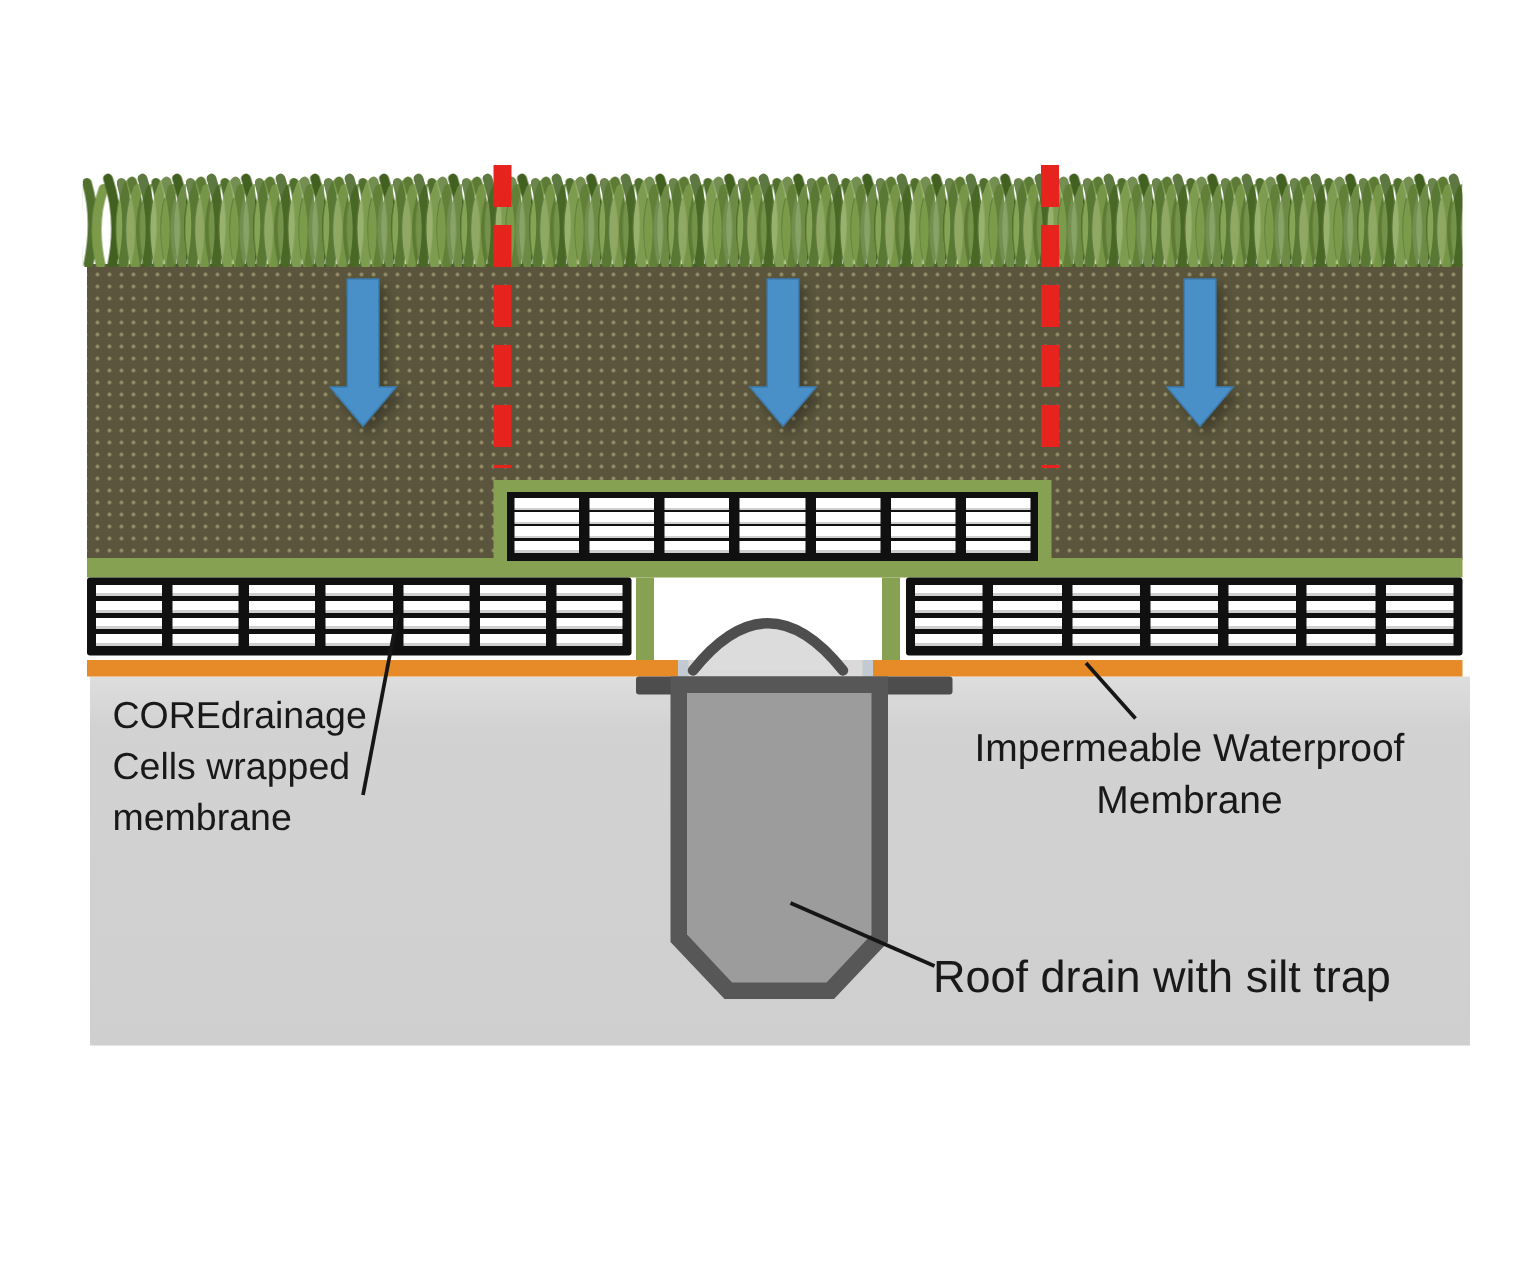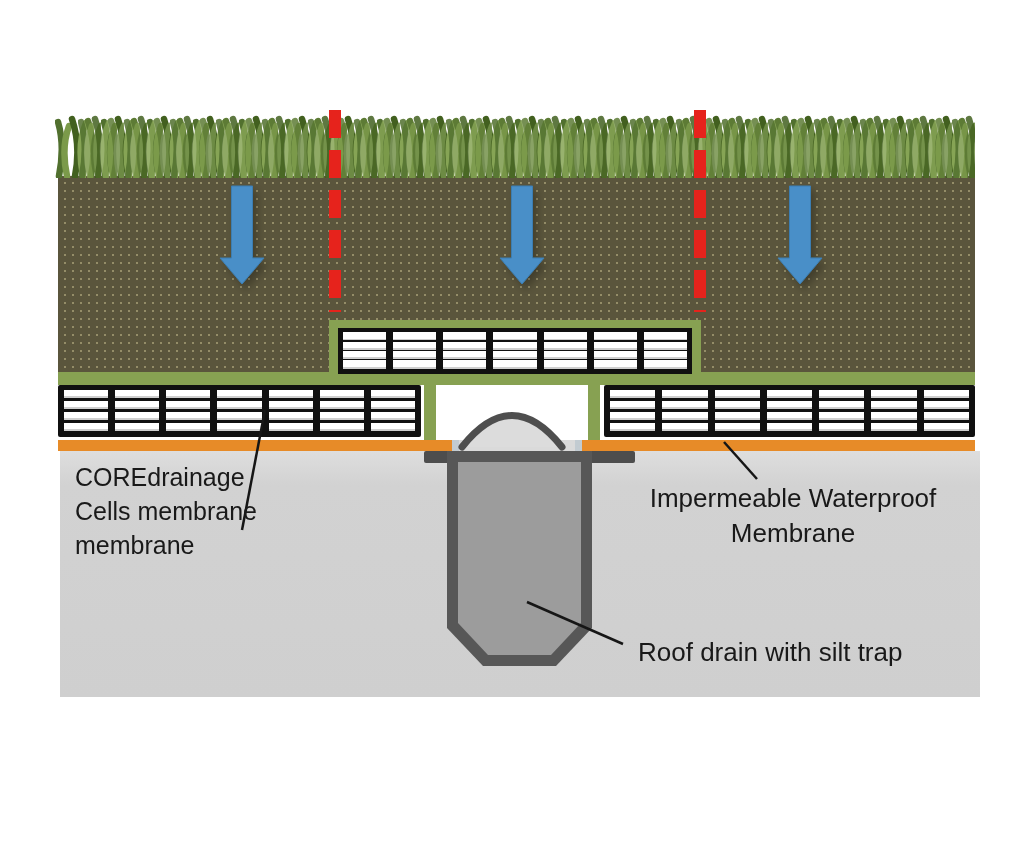--- a/index.html
+++ b/index.html
@@ -49,21 +49,21 @@
   .redline{
     top:110px;width:12px;height:202px;
     background:repeating-linear-gradient(to bottom,#e6231c 0 28px,rgba(0,0,0,0) 28px 40px);
   }
   
   svg.abs{pointer-events:none;}
   
   .label{color:#191919;position:absolute;}
   #label-core{left:75px;top:460px;font-size:25px;line-height:34px;text-align:left;}
   #label-membrane{left:640px;top:481px;width:306px;font-size:26px;line-height:35px;text-align:center;}
-  #label-drain{left:638px;top:637px;font-size:26px;line-height:30px;white-space:nowrap;}
+  #label-drain{left:622px;top:637px;font-size:30px;line-height:30px;white-space:nowrap;}
 </style>
 </head>
 <body>
 
 <div id="stage">
 
   <div id="soil" class="abs"></div>
 
   <svg class="abs" style="left:55px;top:110px;" width="920" height="68" aria-hidden="true">
     <defs>
@@ -151,21 +151,21 @@
 
     <g stroke="#161616" stroke-width="2.5">
       <line x1="265" y1="410" x2="242" y2="530"></line>
       <line x1="724" y1="442" x2="757" y2="479"></line>
       <line x1="527" y1="602" x2="623" y2="644"></line>
     </g>
   </svg>
 
   <div id="label-core" class="label">
     <div>COREdrainage</div>
-    <div>Cells membrane</div>
+    <div>Cells wrapped</div>
     <div>membrane</div>
   </div>
 
   <div id="label-membrane" class="label">
     <div>Impermeable Waterproof</div>
     <div>Membrane</div>
   </div>
 
   <div id="label-drain" class="label">Roof drain with silt trap</div>
 

